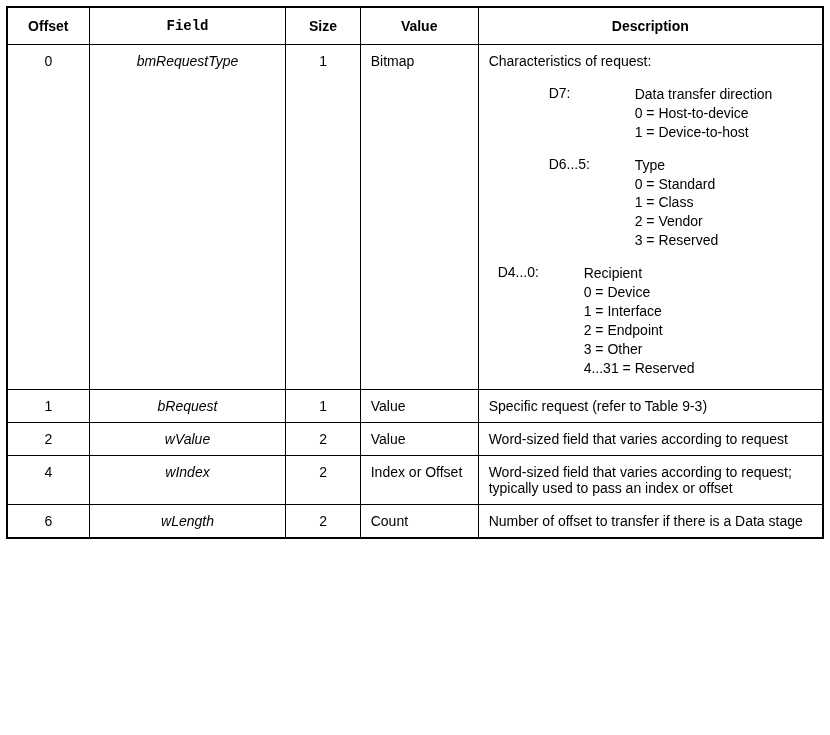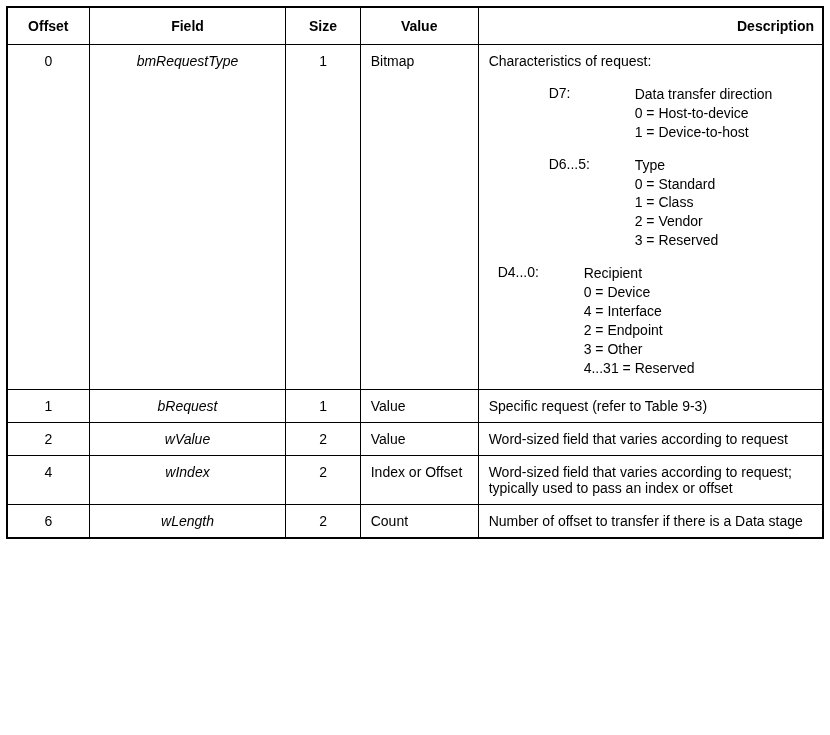--- a/index.html
+++ b/index.html
@@ -53,24 +53,24 @@
       margin-bottom: 16px;
     }
   </style>
 </head>
 <body>
 
 <table>
   <thead>
     <tr>
       <th class="col-offset">Offset</th>
-      <th class="col-field" style="font-style:normal;">Field</th>
+      <th class="col-field" style="font-style:normal;font-family:Liberation Mono, monospace;">Field</th>
       <th class="col-size">Size</th>
       <th class="col-value" style="text-align:center;">Value</th>
-      <th class="col-desc" style="text-align:right;">Description</th>
+      <th class="col-desc" style="text-align:center;">Description</th>
     </tr>
   </thead>
   <tbody>
     <tr>
       <td class="col-offset">0</td>
       <td class="col-field">bmRequestType</td>
       <td class="col-size">1</td>
       <td class="col-value">Bitmap</td>
       <td class="col-desc">
         <div class="desc-intro">Characteristics of request:</div>
@@ -98,21 +98,21 @@
             </div>
           </div>
         </div>
 
         <div class="bit-section" style="margin-bottom:4px;margin-left:9px;">
           <div class="bit-row">
             <div class="bit-label">D4...0:</div>
             <div class="bit-values">
               <div>Recipient</div>
               <div>0 = Device</div>
-              <div>4 = Interface</div>
+              <div>1 = Interface</div>
               <div>2 = Endpoint</div>
               <div>3 = Other</div>
               <div>4...31 = Reserved</div>
             </div>
           </div>
         </div>
       </td>
     </tr>
 
     <tr>

